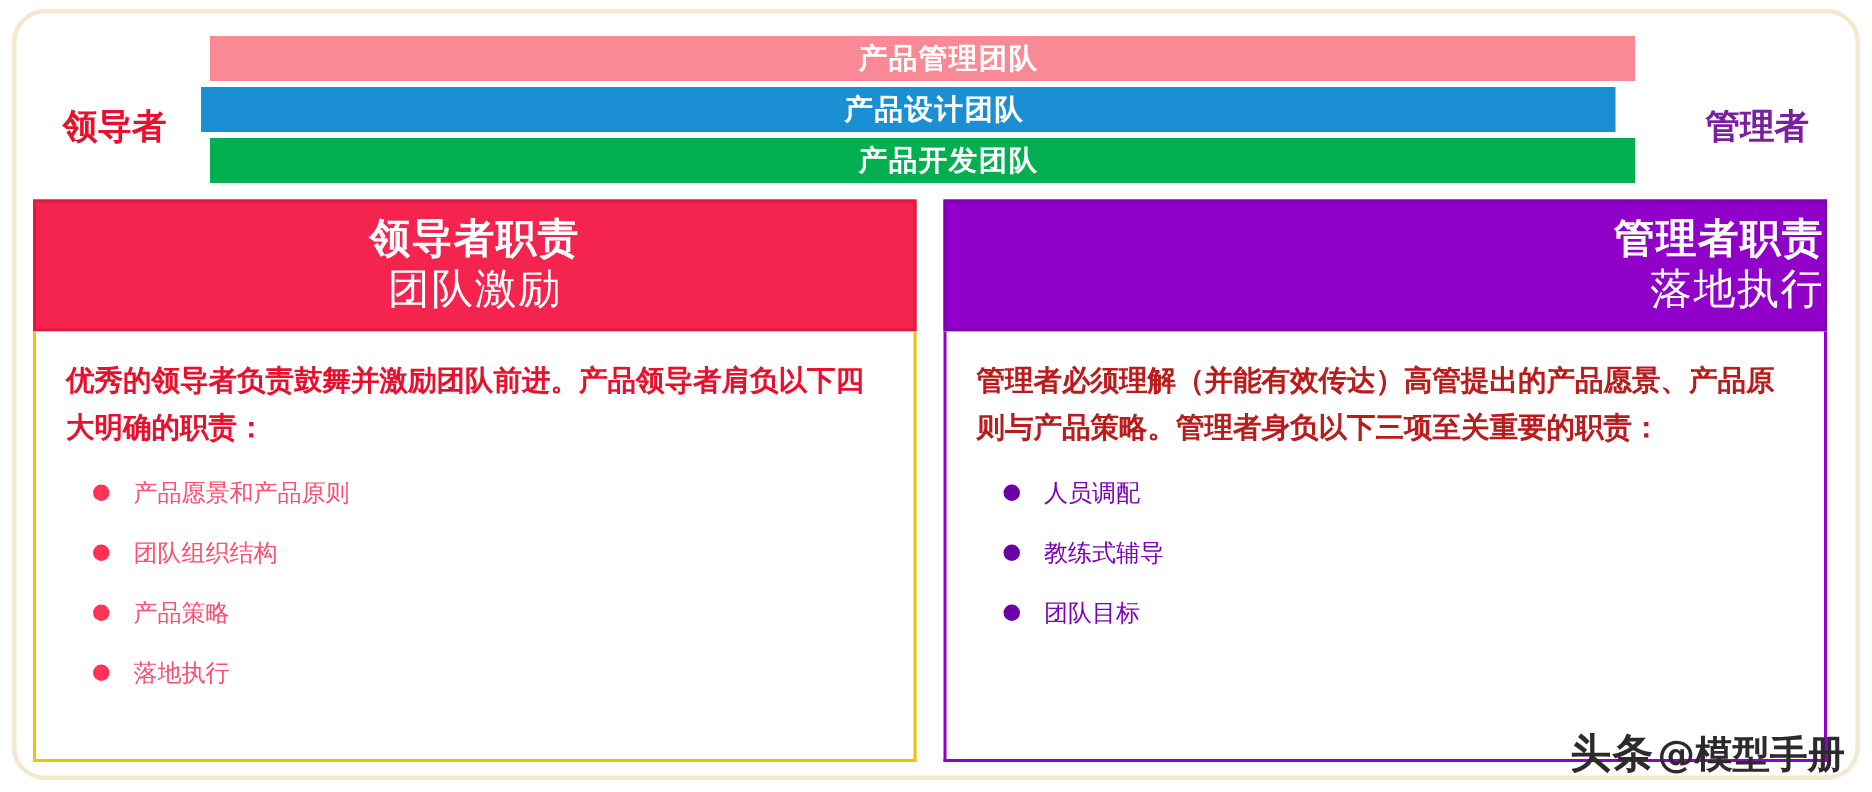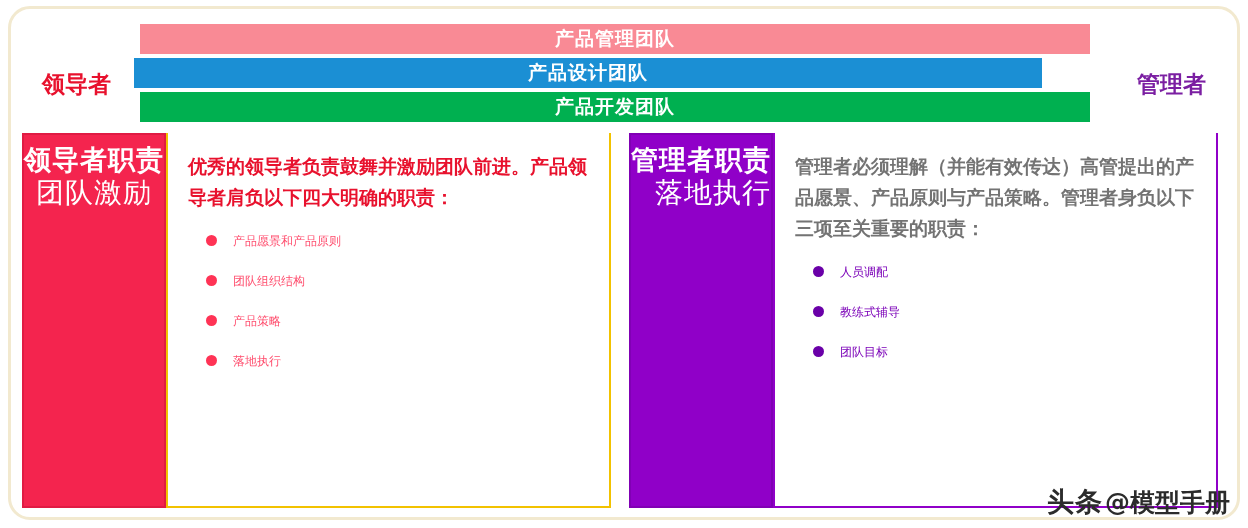--- a/index.html
+++ b/index.html
@@ -67,40 +67,41 @@
     height: 30px;
     margin-bottom: 4px;
     display: flex;
     align-items: center;
     justify-content: center;
     color: #ffffff;
     font-weight: bold;
     font-size: 19px;
     font-family: "DejaVu Sans", sans-serif;
     letter-spacing: 1px;
+    padding-left: 35px;
   }
   .bar.pm { background: #f98a95; }
   .bar.pd { background: #1b8fd4; margin-left: -6px; width: 908px; }
   .bar.pdev { background: #00b050; }
 
   
   .panels {
     position: absolute;
     left: 22px;
     top: 133px;
     width: 1196px;
     height: 375px;
     display: flex;
     gap: 18px;
   }
   .panel {
     width: 659px;
     box-sizing: border-box;
     display: flex;
-    flex-direction: row;
+    flex-direction: column;
   }
   .panel-head {
     box-sizing: border-box;
     padding: 8px 0 10px 0;
     text-align: center;
     color: #ffffff;
     font-family: "DejaVu Sans", sans-serif;
   }
   .panel-head .t1 {
     font-size: 27px;
@@ -137,32 +138,32 @@
     border-top: none;
   }
   .intro {
     font-family: "DejaVu Sans", sans-serif;
     font-weight: bold;
     font-size: 19px;
     line-height: 31px;
     margin: 0 0 8px 0;
   }
   .panel.left .intro { color: #e8112d; }
-  .panel.right .intro { color: #737373; }
+  .panel.right .intro { color: #b91c1c; }
 
   ul.items {
     list-style: none;
     margin: 6px 0 0 0;
     padding: 0;
   }
   ul.items li {
     display: flex;
     align-items: flex-start;
     font-family: "DejaVu Sans", sans-serif;
-    font-size: 12px;
+    font-size: 16px;
     line-height: 40px;
     padding-left: 18px;
   }
   .panel.left ul.items li { color: #ff4d6d; }
   .panel.right ul.items li { color: #7b00b8; }
   .bullet {
     width: 11px;
     height: 11px;
     border-radius: 50%;
     margin-top: 14px;

